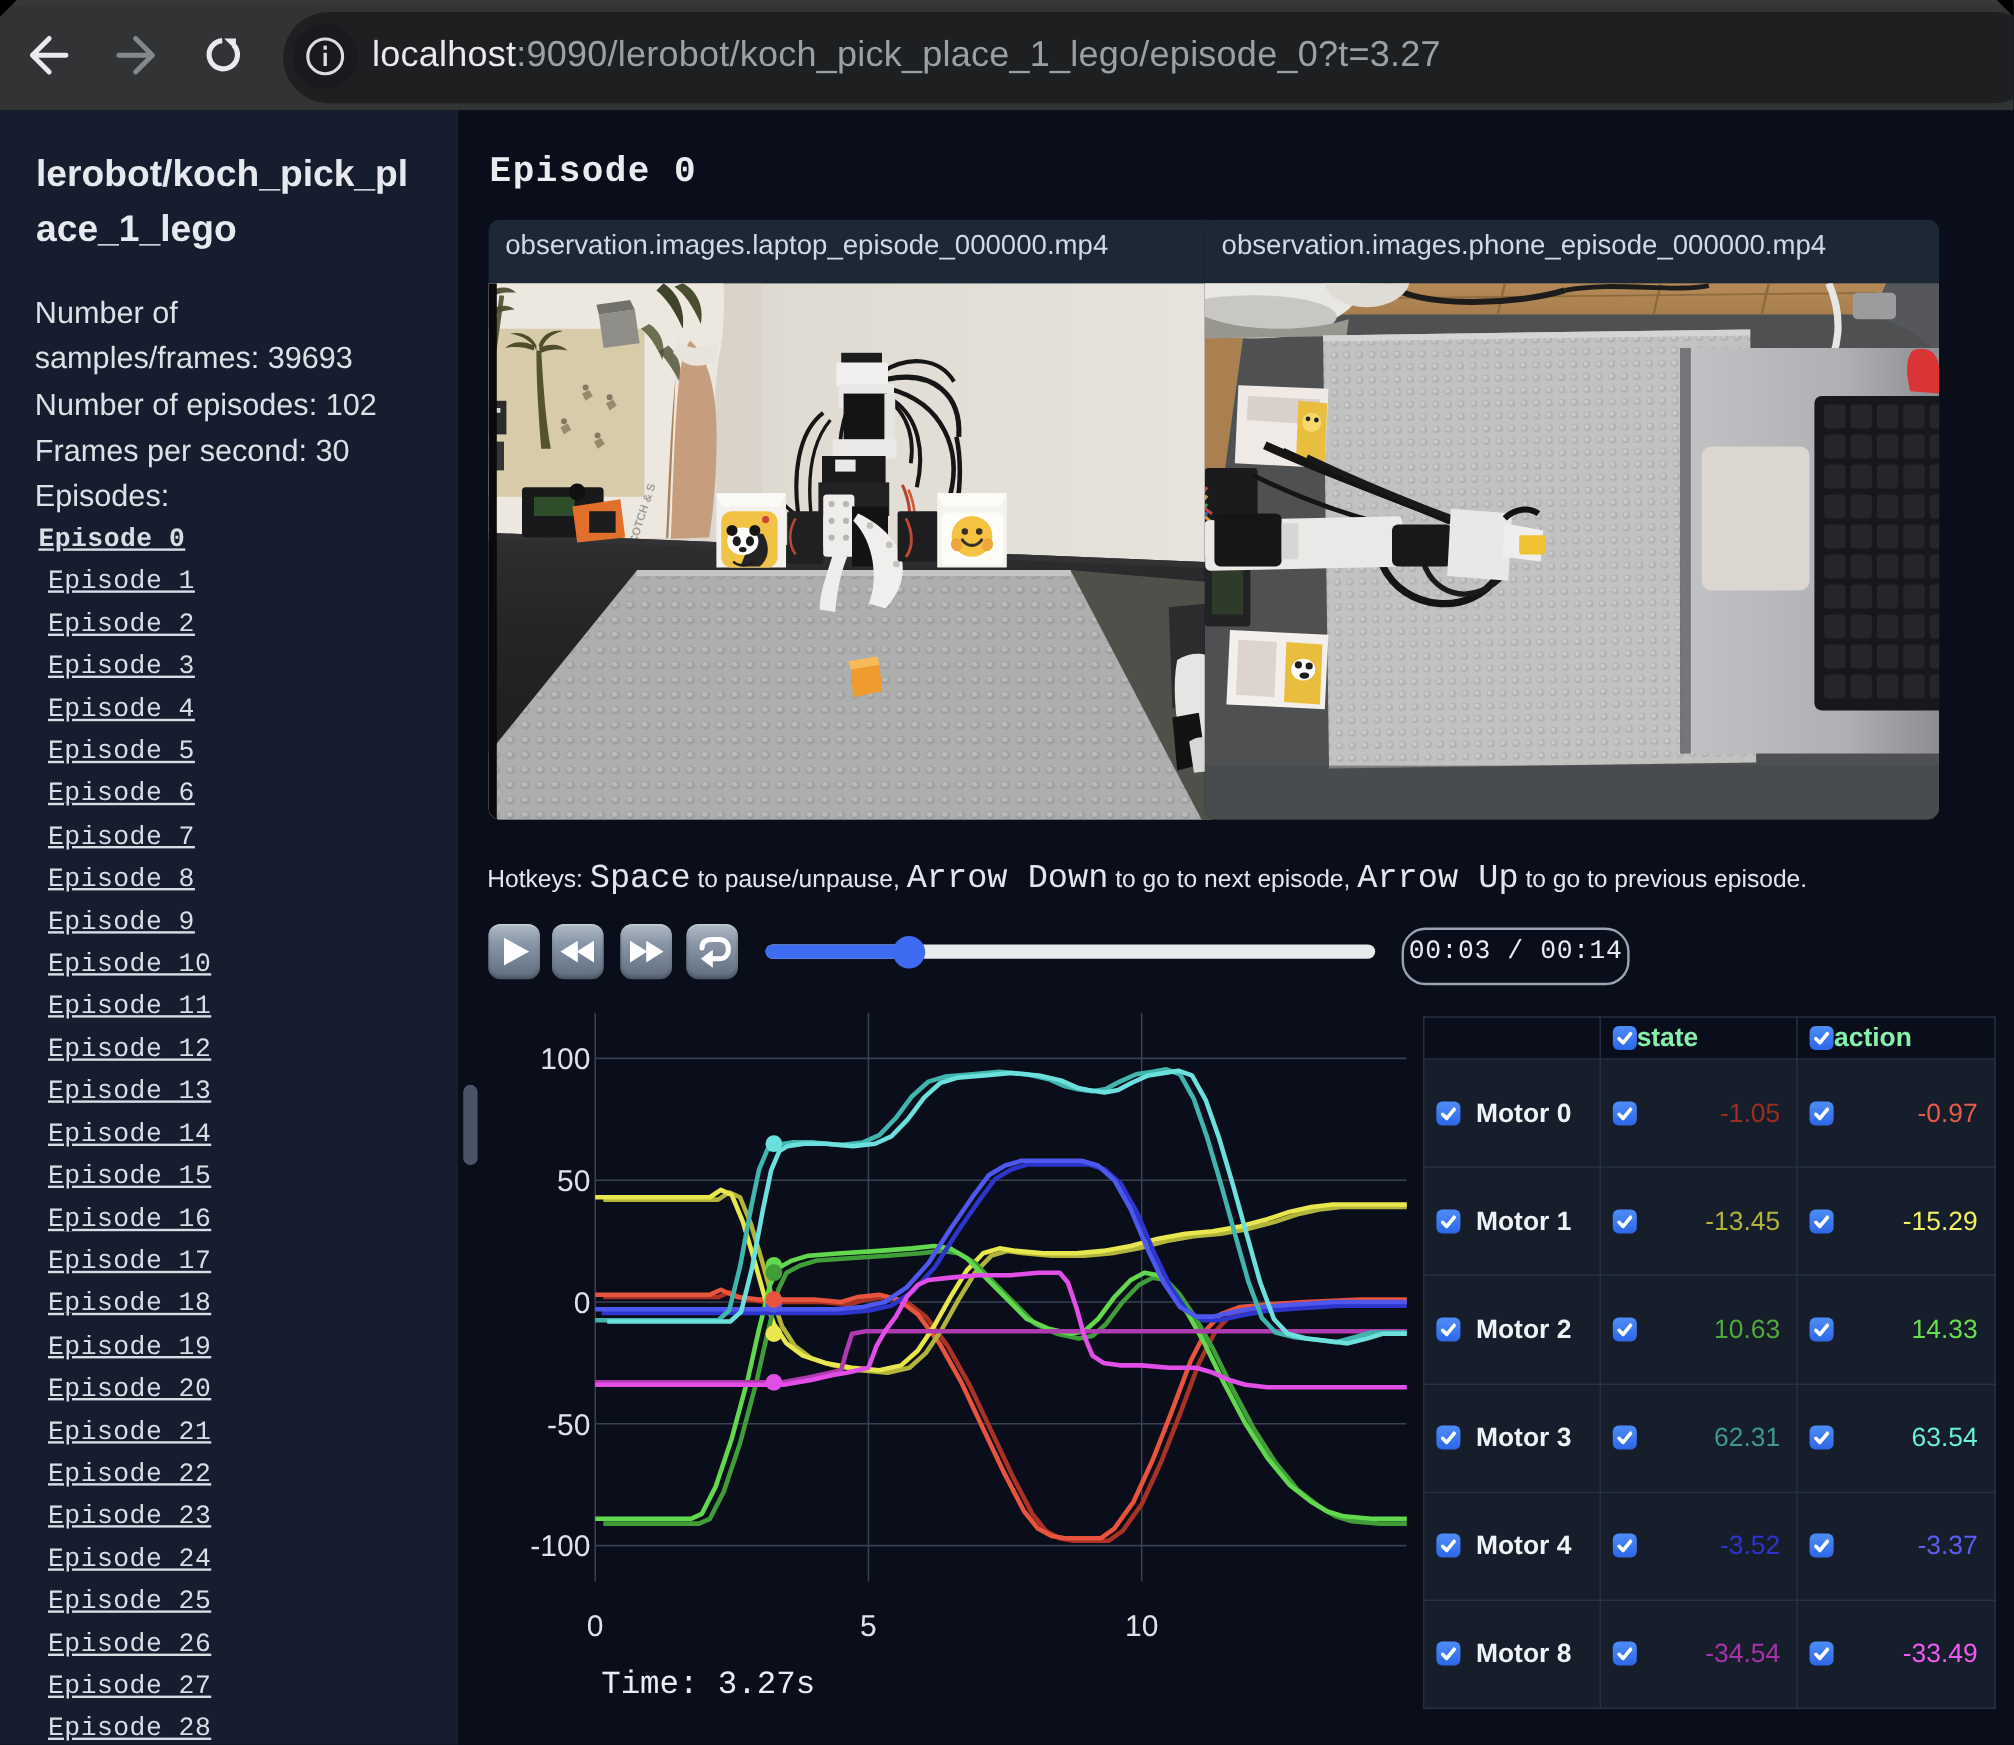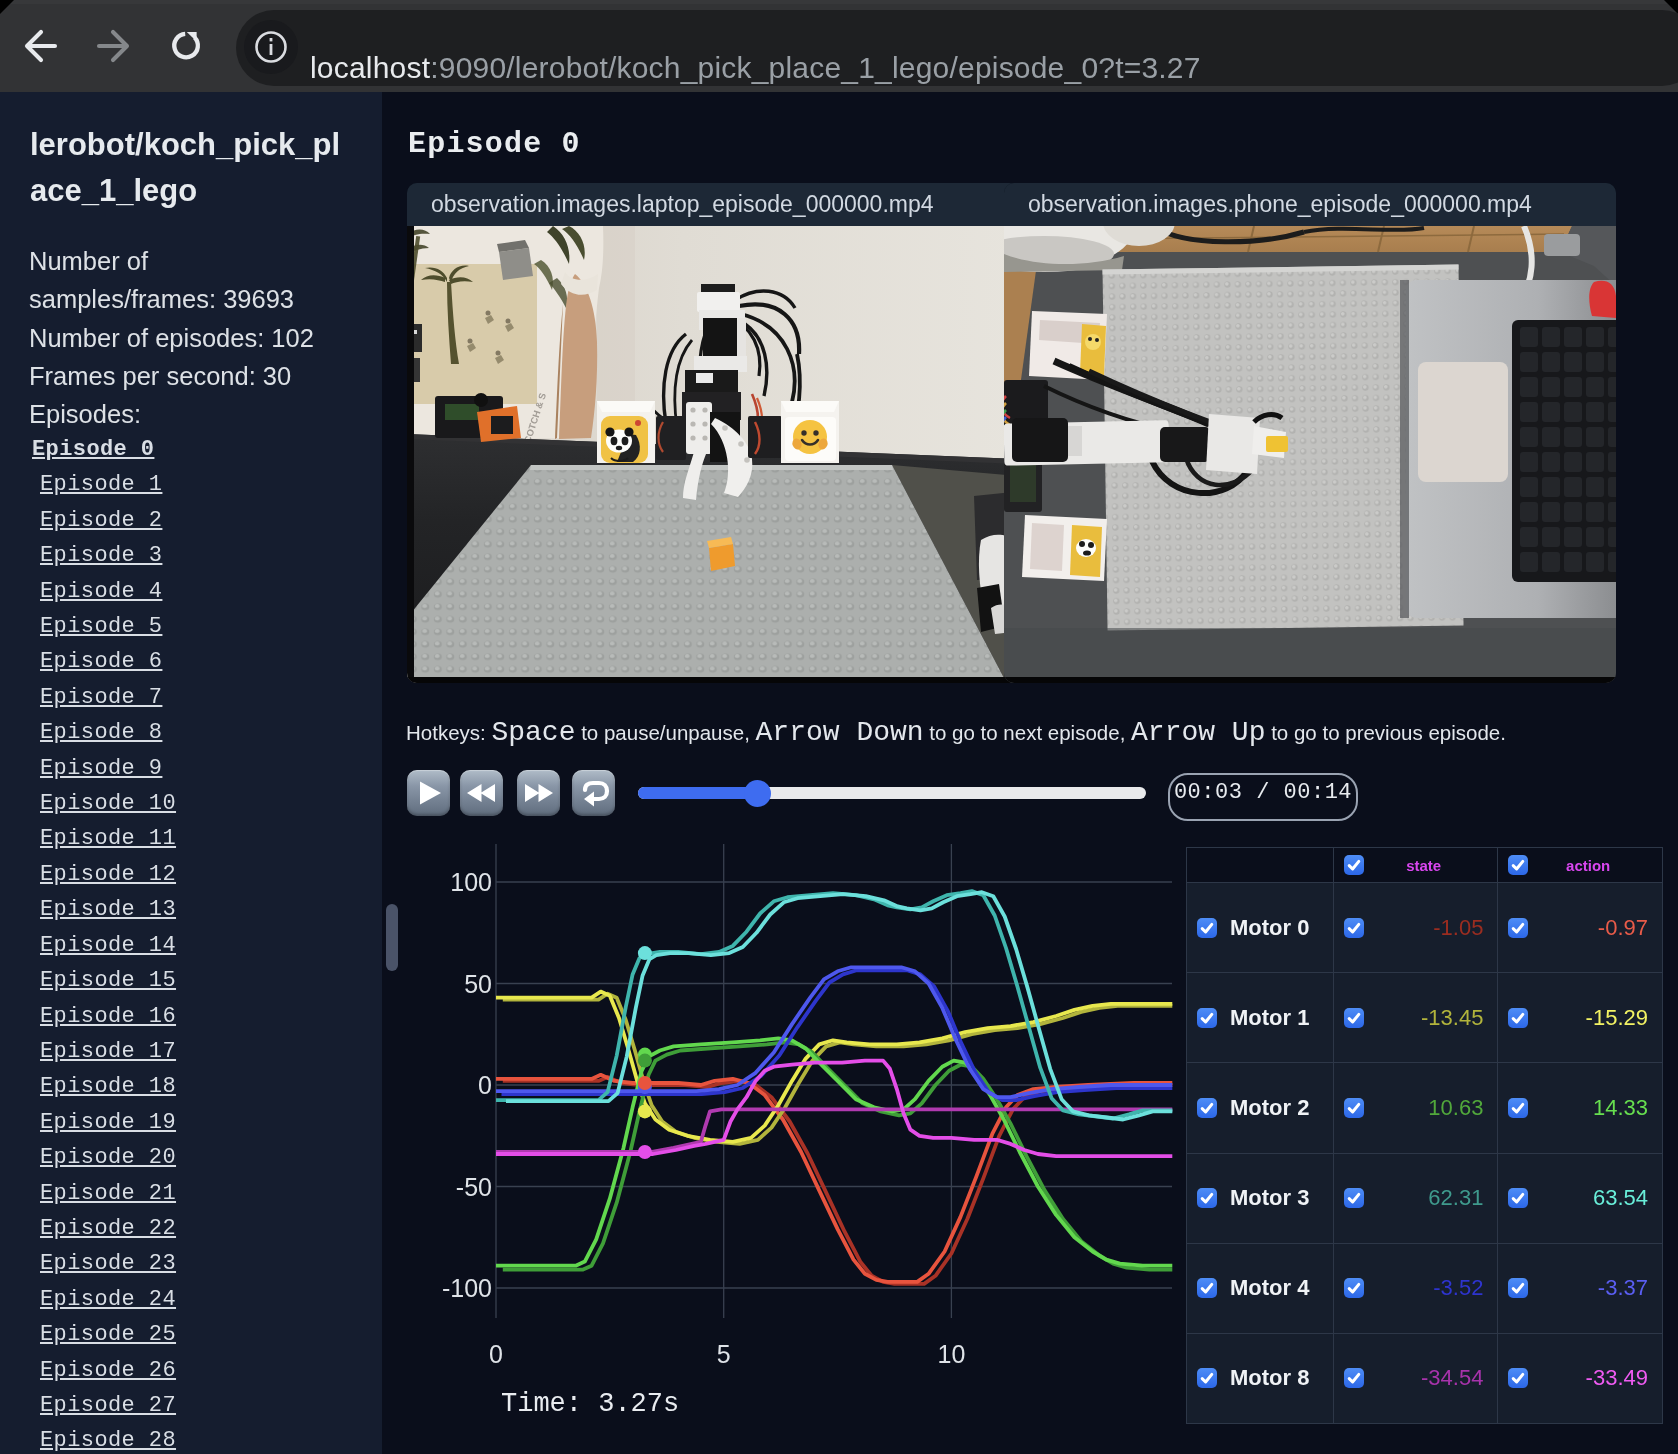--- a/index.html
+++ b/index.html
@@ -4,21 +4,21 @@
 <style>
   * { margin:0; padding:0; box-sizing:border-box; }
   html,body { width:1678px; height:1454px; overflow:hidden; background:#0a0e1b; }
   #page { position:relative; width:1678px; height:1454px; font-family:"Liberation Sans", sans-serif; }
   .abs { position:absolute; }
   .mono { font-family:"Liberation Mono", monospace; }
 
   
   #chrome { left:0; top:0; width:1678px; height:92px; background:#323335; }
   #pill { left:236px; top:10px; width:1464px; height:76px; border-radius:38px; background:#1e1f21; }
-  #urltext { left:310px; top:29px; font-size:30px; color:#9aa0a6; white-space:nowrap; letter-spacing:0.2px;margin-top:22px; }
+  #urltext { left:310px; top:29px; font-size:30px; color:#9aa0a6; white-space:nowrap; letter-spacing:0.2px; }
   #urltext b { color:#e8eaed; font-weight:normal; }
   #infocirc { left:244px; top:20px; width:54px; height:54px; border-radius:27px; background:#191a1d; }
 
   
   #sidebar { left:0; top:92px; width:382px; height:1362px; background:#151d2f; }
   #mainbg  { left:382px; top:92px; width:1296px; height:1362px; background:#0a0e1b; }
   #scrollthumb { left:386px; top:904px; width:12px; height:67px; border-radius:6px; background:#4a5368; }
 
   
   #sbtitle { left:30px; top:122px; width:340px; font-size:31px; font-weight:bold; color:#e6eaee; line-height:46px; word-wrap:break-word; }
@@ -26,21 +26,21 @@
   #eplist { left:30px; top:432px; letter-spacing:0.4px; font-size:22px; line-height:35.4px; color:#d9dee5; }
   #eplist div { padding-left:10px; }
   #eplist .ep0 { padding-left:2px; font-weight:bold; }
   #eplist span { text-decoration:underline; }
 
   
   #heading { left:408px; top:127px; font-size:30px; font-weight:bold; letter-spacing:1.2px; color:#eaedf0; }
   .card { top:183px; width:612px; height:500px; border-radius:10px; overflow:hidden; background:#101722; }
   #card1 { left:407px; }
   #card2 { left:1004px; }
-  .cardhead { height:43px; background:#1d2836; color:#d2d9e2; font-size:23px; line-height:43px; padding-left:24px; white-space:nowrap; }
+  .cardhead { height:53px; background:#1d2836; color:#d2d9e2; font-size:23px; line-height:43px; padding-left:14px; white-space:nowrap; }
   .vid { width:612px; height:457px; display:block; }
 
   #hotkeys { left:406px; top:717px; font-size:20.5px; color:#e3e7ec; }
   #hotkeys .mono { font-size:28px; }
 
   
   .btn { top:770px; width:43px; height:46px; border-radius:10px; background:linear-gradient(180deg,#b0bcc8 0%,#8996a7 35%,#5f6c7d 100%); box-shadow:inset 0 1px 1px rgba(255,255,255,.35), inset 0 -2px 3px rgba(0,0,0,.25); }
   .btn svg { position:absolute; left:0; top:0; }
   #sliderwrap { left:638px; top:787px; width:508px; height:12px; border-radius:6px; background:#e9eaec; }
   #sliderfill { left:638px; top:787px; width:120px; height:12px; border-radius:6px 0 0 6px; background:#3e6cf0; }
@@ -53,21 +53,21 @@
   #mtable th { height:35px; }
   #mtable td { height:90px; background:#161e2c; }
   #mtable .c1 { width:141px; }
   #mtable .c2 { width:158px; }
   #mtable .c3 { width:158px; }
   .cell { display:flex; align-items:center; padding:0 14px 0 10px; }
   .cbx { width:20px; height:20px; border-radius:5px; background:linear-gradient(180deg,#4e8df6,#2c67e8); flex:0 0 auto; position:relative; }
   .cbx svg { position:absolute; left:0; top:0; }
   .mlabel { font-size:22px; font-weight:bold; color:#f0f3f6; margin-left:13px; }
   .mval { flex:1; text-align:right; font-size:22px; }
-  .hlabel { font-size:15px; font-weight:bold; color:#d946ef; flex:1; text-align:center; }
+  .hlabel { font-size:22px; font-weight:bold; color:#86efac; flex:1; text-align:left; }
 </style>
 </head>
 <body>
 <div id="page">
 
   <div id="chrome" class="abs"></div>
   <div class="abs" style="left:0;top:0;width:1678px;height:4px;background:#37383a;"></div>
   <div class="abs" style="left:0;top:0;width:0;height:0;border-top:14px solid #000;border-right:14px solid transparent;"></div>
   <div class="abs" style="left:1664px;top:0;width:0;height:0;border-top:14px solid #000;border-left:14px solid transparent;"></div>
   <div id="pill" class="abs"></div>

